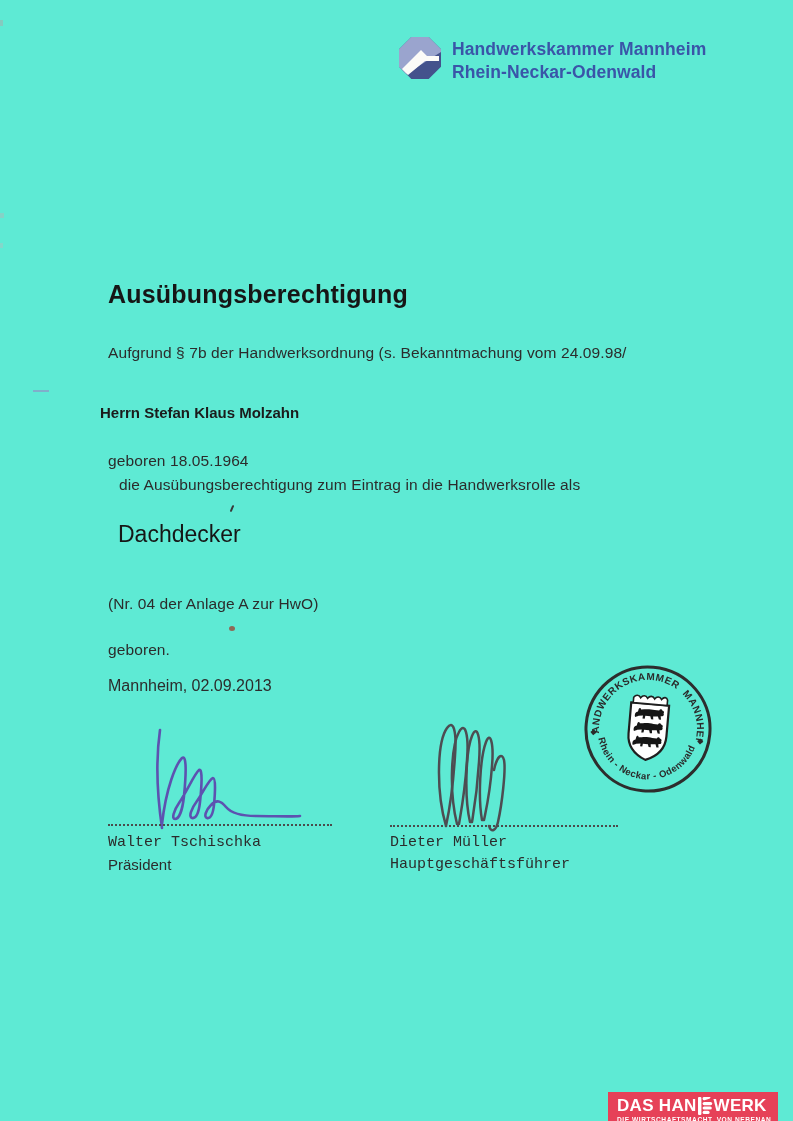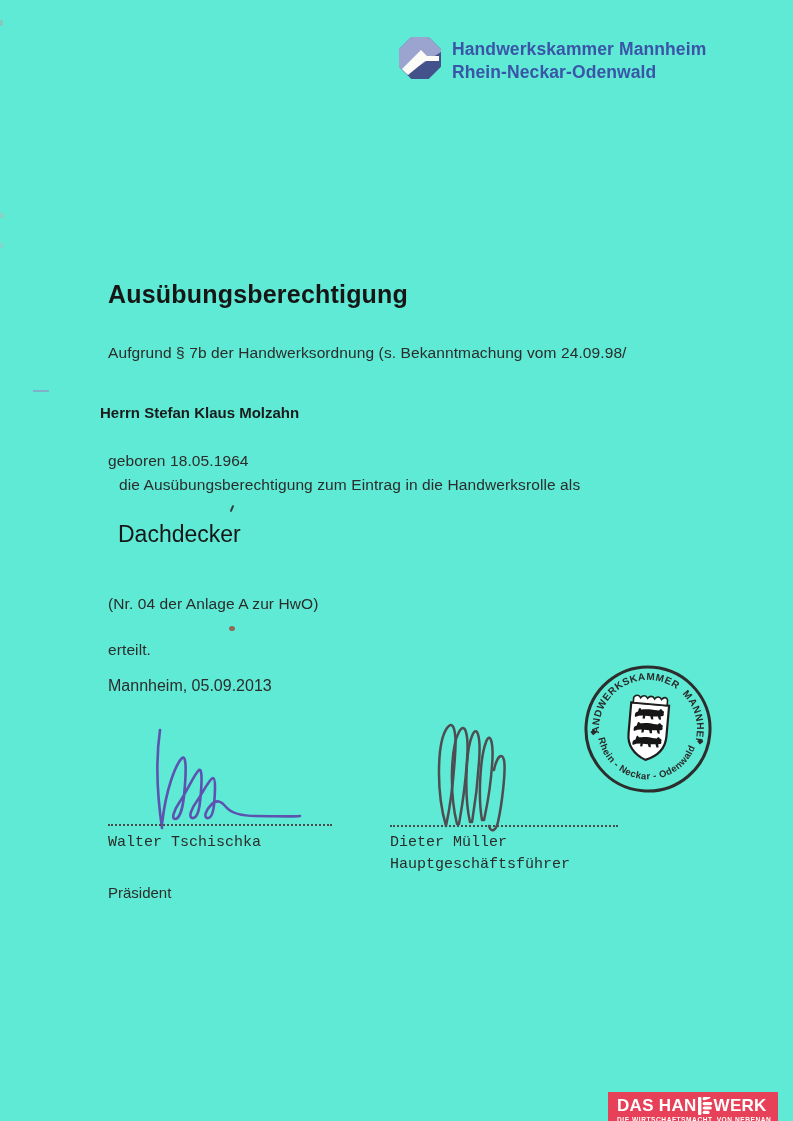--- a/index.html
+++ b/index.html
@@ -23,21 +23,21 @@
   .trade{left:108px;top:521px;font-size:23px;font-weight:normal;color:#161616;margin-left:10px;}
   .trade-ref{top:567px;margin-top:28px;} .issued{top:641px;}
   .place-date{left:108px;top:677px;font-size:16px;color:#2c2c2c;}
 
   
   .sig-line{height:0;border-bottom:2px dotted #4b4b4b;}
   .sig-line-left{left:108px;top:824px;width:224px;}
   .sig-line-right{left:390px;top:825px;width:228px;}
   .sig-name{font-size:15px;color:#2c2c2c;font-family:Liberation Mono, monospace;}
   .sig-role{font-size:15px;color:#2c2c2c;}
-  .sn-left{left:108px;top:834px;} .sr-left{left:108px;top:884px;text-align:center;}
+  .sn-left{left:108px;top:834px;} .sr-left{left:108px;top:856px;text-align:center;}
   .sn-right{left:390px;top:834px;} .sr-right{left:390px;top:856px;font-family:Liberation Mono, monospace;}
 
   
   .seal{left:582px;top:663px;width:132px;height:132px;}
   .seal text{font-family:"Liberation Sans",sans-serif;}
 
   
   .banner{left:608px;top:1092px;width:170px;height:53px;background:#e64158;
     color:#fff;box-sizing:border-box;padding:5px 0 0 9px;}
   .banner-title{display:flex;align-items:center;font-size:17px;font-weight:bold;
@@ -71,22 +71,22 @@
     <div>Rhein-Neckar-Odenwald</div>
   </div>
 
   <div class="abs doc-title">Ausübungsberechtigung</div>
   <div class="abs body-line intro1">Aufgrund § 7b  der Handwerksordnung (s. Bekanntmachung vom 24.09.98/</div>
   <div class="abs recipient">Herrn Stefan Klaus Molzahn</div>
   <div class="abs body-line birth">geboren 18.05.1964</div>
   <div class="abs body-line grant">die Ausübungsberechtigung zum Eintrag in die Handwerksrolle als</div>
   <div class="abs trade">Dachdecker</div>
   <div class="abs body-line trade-ref">(Nr. 04 der Anlage A zur HwO)</div>
-  <div class="abs body-line issued">erteilt.</div>
-  <div class="abs place-date">Mannheim, 05.09.2013</div>
+  <div class="abs body-line issued">geboren.</div>
+  <div class="abs place-date">Mannheim, 02.09.2013</div>
 
   <svg class="abs" style="left:138px;top:724px;" width="190" height="108" viewBox="0 0 190 108">
     <g fill="none" stroke="#5d52b0" stroke-width="2.6" stroke-linecap="round">
       <path d="M22 6 C18 34 19 70 24 104"></path>
       <path d="M24 100 C28 64 38 40 44 34 C49 30 48 52 46 72 C44.5 86 41 95 37 95
                C33.5 95 35.5 87 41 79 C49 67 57 49 61 46 C65 44 63.5 64 62 78
                C60.8 89 58 95 54 94 C50.5 93 53 85 59 77 C65.5 68 71 55 75 54
                C78 54 77 70 76 81 C75 90 72.5 95 69 94 C65.5 93 68 86 73 81
                C78.5 75 83 77 88 83 C94 90 104 92 118 92 C136 92 154 93 162 92"></path>
     </g>

